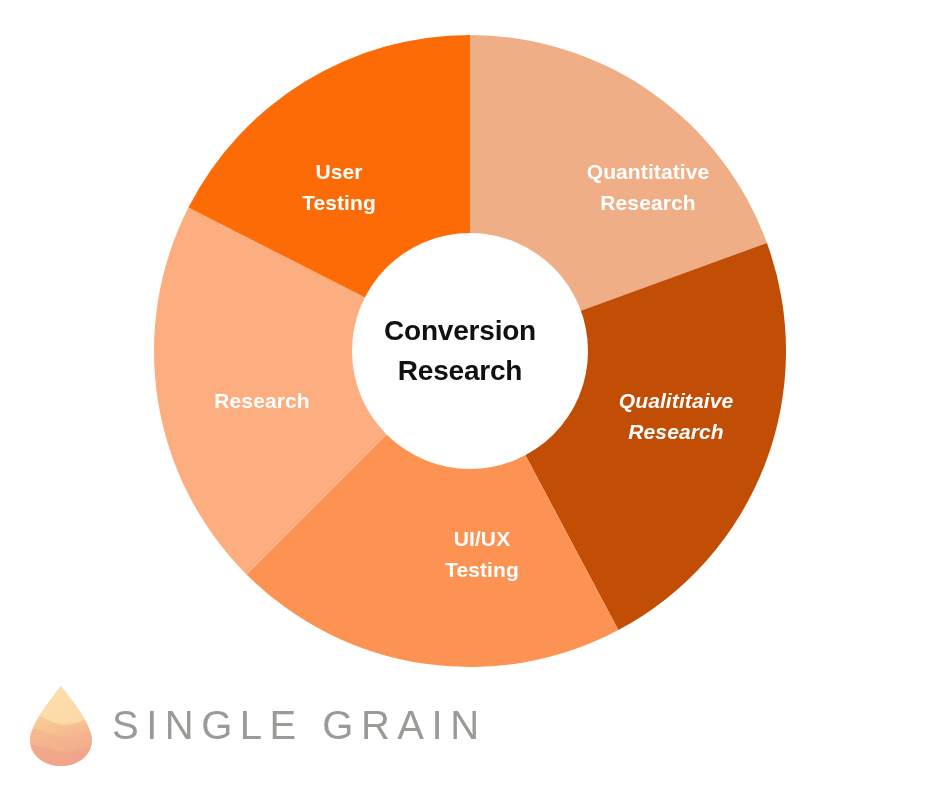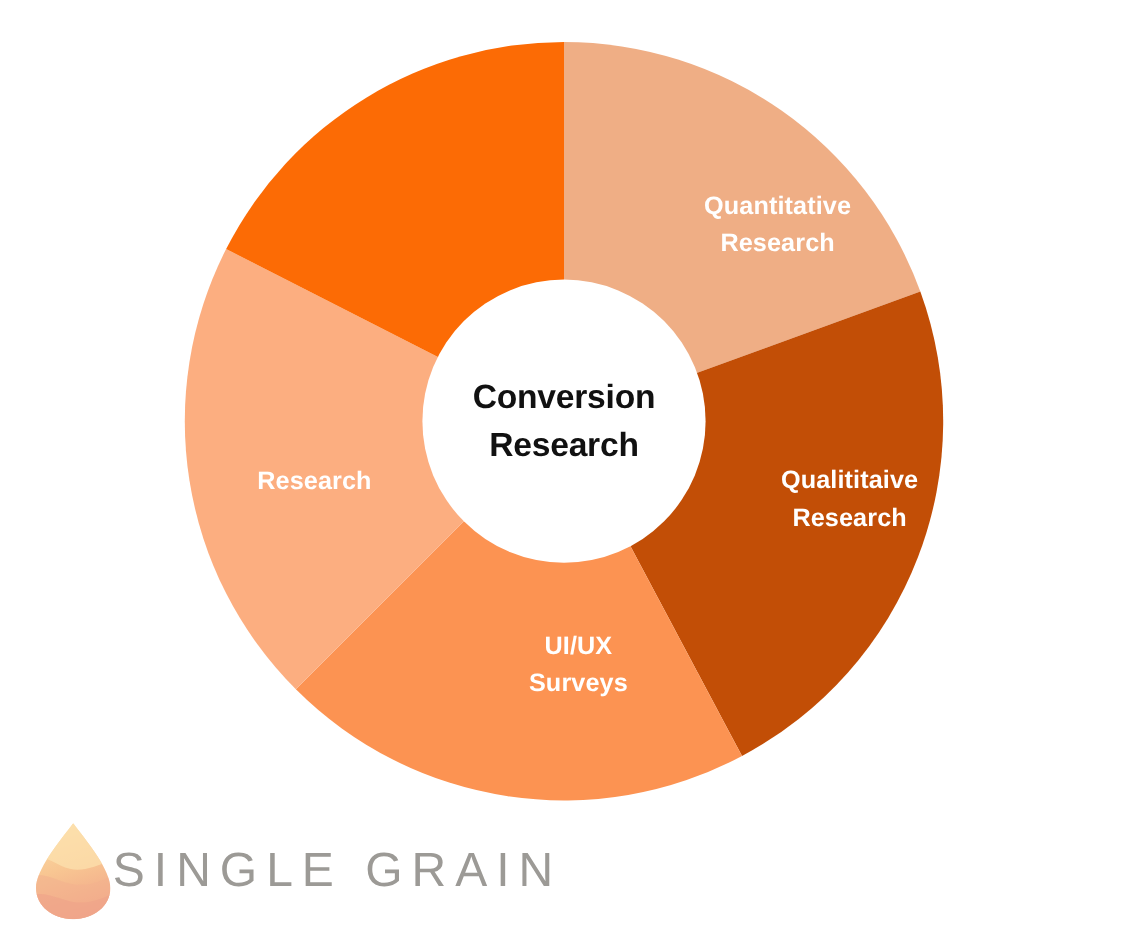--- a/index.html
+++ b/index.html
@@ -62,20 +62,21 @@
   }
 
   
   .brand {
     position: absolute;
     left: 28px;
     top: 683px;
     height: 86px;
     display: flex;
     align-items: center;
+    gap: 18px;
   }
   .brand-mark {
     width: 66px;
     height: 82px;
     flex: none;
   }
   .brand-word {
     color: #9c9a96;
     font-size: 40px;
     font-weight: 300;
@@ -98,27 +99,29 @@
           <path d="M 470 351 L 766.94 242.92 A 316 316 0 0 1 618.35 630.01 Z" fill="#C24E06"></path>
           <path d="M 470 351 L 618.35 630.01 A 316 316 0 0 1 246.55 574.45 Z" fill="#FC9352"></path>
           <path d="M 470 351 L 246.55 574.45 A 316 316 0 0 1 188.44 207.54 Z" fill="#FCAE80"></path>
           <path d="M 470 351 L 188.44 207.54 A 316 316 0 0 1 470.00 35.00 Z" fill="#FC6B05"></path>
         </g>
       <circle id="donut-hub" cx="470" cy="351" r="118" fill="#FFFFFF"></circle>
     </svg>
 
     <div class="seg-label" id="lbl-0" style="left: 604px; top: 187px; margin-left: 44px;">Quantitative
 Research</div>
-    <div class="seg-label" id="lbl-1" style="left: 708px; top: 416px;">Qualititaive
+    <div class="seg-label" id="lbl-1" style="left: 676px; top: 416px; font-style: italic;">Qualititaive
 Research</div>
     <div class="seg-label" id="lbl-2" style="left: 482px; top: 554px;">UI/UX
-Surveys</div>
+Testing</div>
     <div class="seg-label" id="lbl-3" style="left: 262px; top: 401px;">Research</div>
+    <div class="seg-label" id="lbl-4" style="left: 339px; top: 187px;">User
+Testing</div>
 
-    <div class="hub-label" id="hub-label" style="left: 470px; top: 351px;">Conversion
+    <div class="hub-label" id="hub-label" style="left: 460px; top: 351px;">Conversion
 Research</div>
   </div>
 
   <div class="brand">
     <svg class="brand-mark" viewBox="0 0 66 82">
       <defs>
         <linearGradient id="grainGrad" x1="0.35" y1="0" x2="0.6" y2="1">
           <stop offset="0%" stop-color="#FBDDA6"></stop>
           <stop offset="45%" stop-color="#F8C692"></stop>
           <stop offset="100%" stop-color="#F0A188"></stop>

